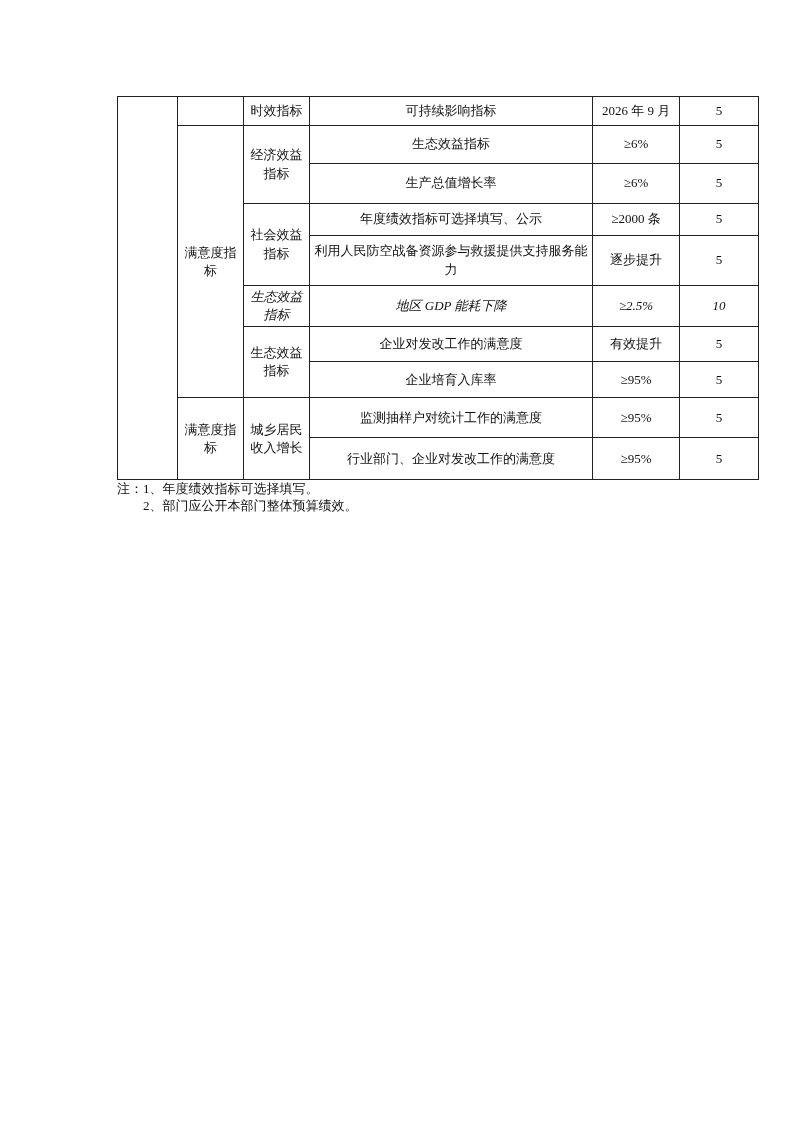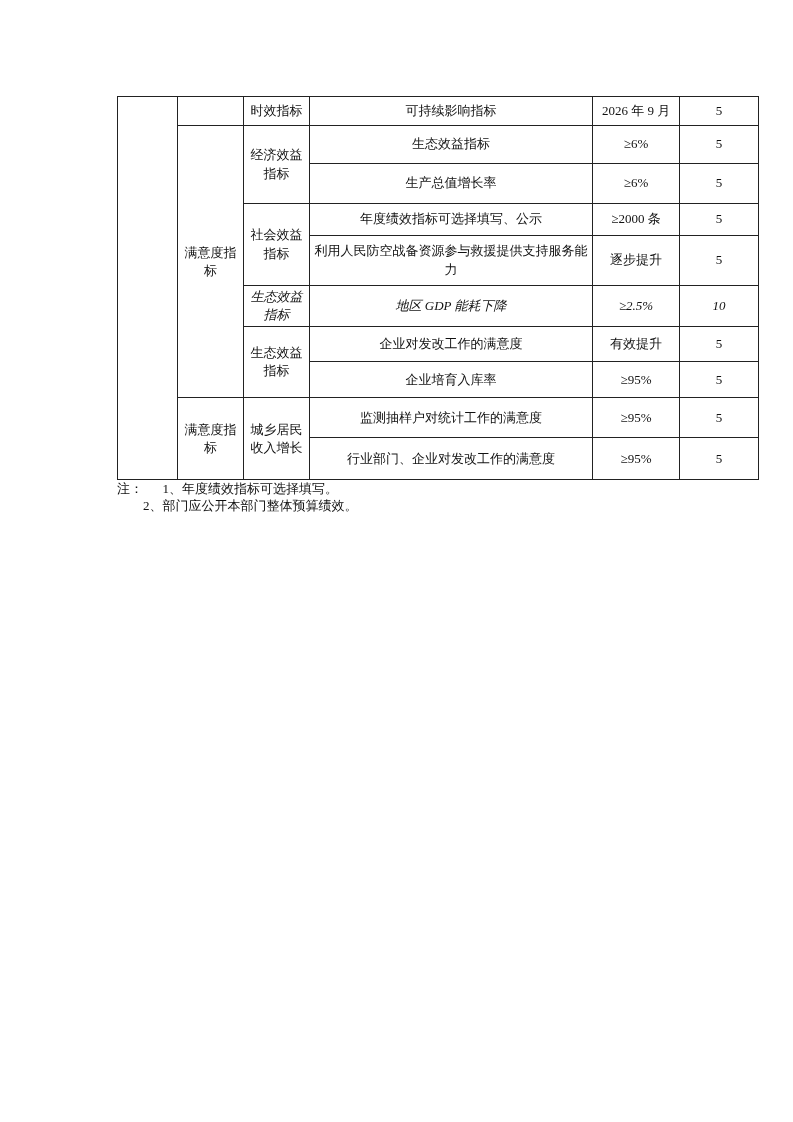--- a/index.html
+++ b/index.html
@@ -49,21 +49,20 @@
     left: 117px;
     top: 481px;
     font-size: 13px;
     line-height: 16px;
     display: flex;
     align-items: flex-start;
     white-space: nowrap;
   }
   .notes .note-lines div {
     margin-bottom: 1px;
-    text-align: center;
   }
 </style>
 </head>
 <body>
 
 <div class="page">
 
   <table class="perf-table">
     <colgroup>
       <col style="width:60px">

